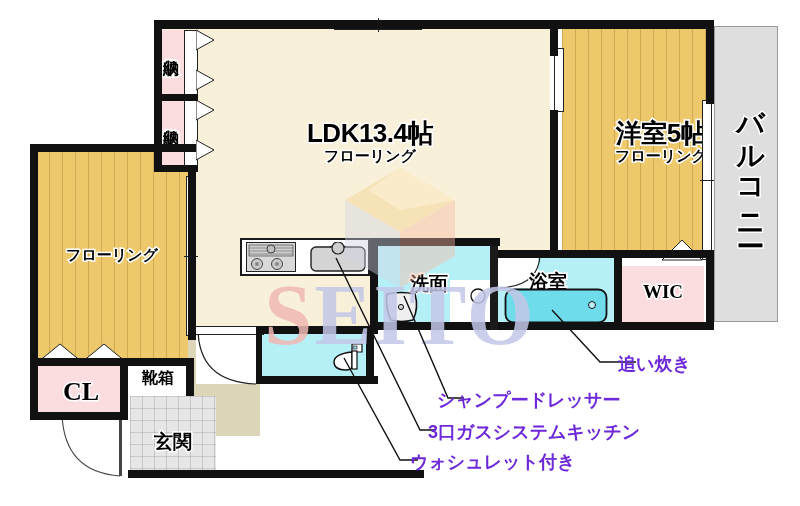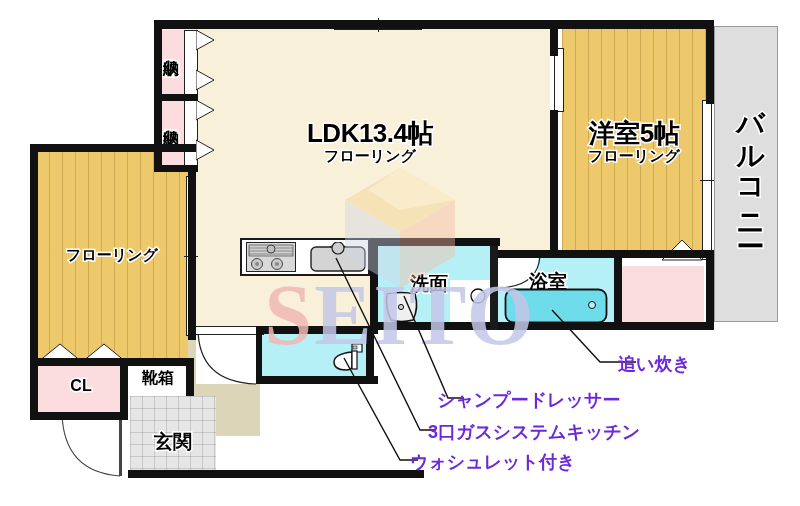--- a/index.html
+++ b/index.html
@@ -36,21 +36,21 @@
   
   .lbl{position:absolute;white-space:nowrap;color:#000;font-weight:bold;
        text-align:center;line-height:1.05;
        -webkit-text-stroke:3px #fff; paint-order:stroke fill;}
   .lbl span{display:block;}
   .lbl-main{font-size:26px;letter-spacing:-.5px;margin-top:8px;}
   .lbl-sub{font-size:15px;margin-top:1px;}
   .lbl-mid{font-size:19px;}
   .lbl-sm{font-size:16px;}
   .lbl-wic{font-size:19px;font-family:"Liberation Serif",serif;}
-  .lbl-cl{font-size:16px;font-family:Liberation Sans, sans-serif;}
+  .lbl-cl{font-size:26px;font-family:Liberation Serif, serif;}
 
   .vlabel{position:absolute;font-size:28px;font-weight:bold;color:#000;
           writing-mode:vertical-rl;text-orientation:upright;letter-spacing:3px;
           -webkit-text-stroke:3px #fff;paint-order:stroke fill;}
 
   
   .note{position:absolute;font-size:18px;font-weight:bold;color:#6d28d9;white-space:nowrap;}
 
   
   #wm{position:absolute;left:250px;top:160px;width:300px;height:220px;
@@ -71,21 +71,21 @@
 
   <div class="room f-gray" style="left:714px;top:26px;width:64px;height:296px;border:1px solid #9a9a9a;"></div>
   <div class="vlabel" style="left:731px;top:92px;">バルコニー</div>
 
   <div class="room f-ldk" style="left:160px;top:26px;width:390px;height:300px;"></div>
 
   <div class="room f-hall" style="left:160px;top:326px;width:100px;height:110px;"></div>
   <div class="room f-hall" style="left:192px;top:326px;width:68px;height:110px;"></div>
 
   <div class="room f-wood" style="left:562px;top:26px;width:144px;height:232px;"></div>
-  <div class="lbl" style="left:562px;top:112px;width:144px;">
+  <div class="lbl" style="left:562px;top:112px;width:144px;padding-left:27px;">
     <span class="lbl-main">洋室5帖</span>
     <span class="lbl-sub">フローリング</span>
   </div>
 
   <div class="room f-wood" style="left:36px;top:150px;width:152px;height:212px;"></div>
   <div class="lbl" style="left:26px;top:246px;width:172px;">
     <span class="lbl-sub">フローリング</span>
   </div>
 
   <div class="room f-pink" style="left:158px;top:30px;width:26px;height:66px;"></div>
@@ -151,20 +151,21 @@
   <svg class="abs" style="left:498px;top:256px;" width="46" height="36" viewBox="0 0 46 36">
     <path d="M42 0 q-2 30 -40 32" fill="none" stroke="#222" stroke-width="1.2"></path>
   </svg>
   <div class="lbl lbl-mid" style="left:518px;top:272px;width:60px;">浴室</div>
   <svg class="abs" style="left:504px;top:288px;" width="104" height="36" viewBox="0 0 104 36">
     <rect x="1.5" y="1.5" width="101" height="33" rx="8" fill="#6fdcec" stroke="#111" stroke-width="1.8"></rect>
     <circle cx="88" cy="17" r="3.5" fill="#bff0f8" stroke="#111" stroke-width="1"></circle>
   </svg>
 
   <div class="room f-pink" style="left:622px;top:266px;width:82px;height:56px;"></div>
+  <div class="lbl lbl-wic" style="left:622px;top:282px;width:82px;">WIC</div>
 
   <div class="room f-pink" style="left:36px;top:366px;width:90px;height:48px;"></div>
   <div class="lbl lbl-cl" style="left:36px;top:378px;width:90px;">CL</div>
 
   <div class="room f-white" style="left:130px;top:366px;width:56px;height:30px;"></div>
   <div class="lbl lbl-sm" style="left:130px;top:370px;width:56px;">靴箱</div>
   <svg class="abs" style="left:134px;top:396px;" width="48" height="20" viewBox="0 0 48 20">
     <polygon points="2,1 46,1 24,18" fill="#fff" stroke="#222" stroke-width="1"></polygon>
   </svg>
 

